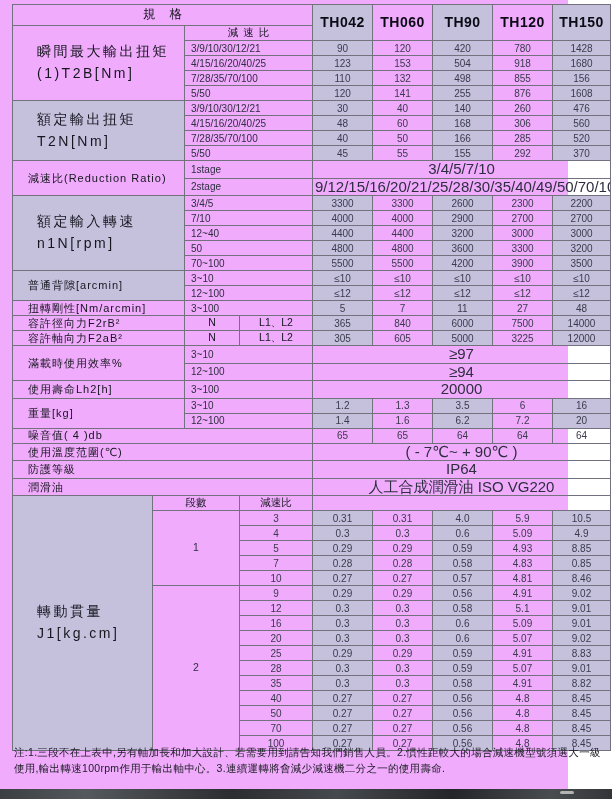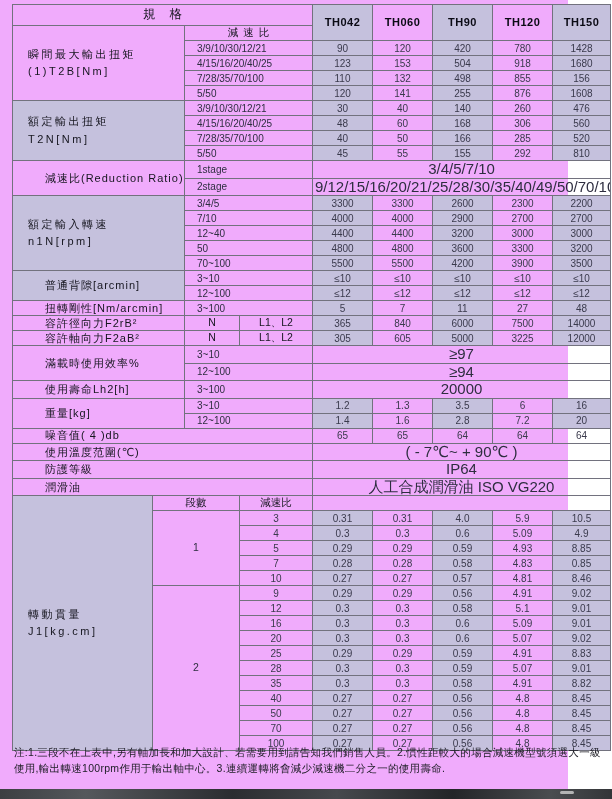--- a/index.html
+++ b/index.html
@@ -15,29 +15,29 @@
     border:1px solid #4c4c56;
   }
   td{
     border:1px solid #72727e;
     height:14px;padding:0 2px;
     font-size:10px;text-align:center;vertical-align:middle;
     color:#3a3a4c;line-height:1.1;
     overflow:hidden;white-space:nowrap;
   }
   td.lav{background:#c5c1dd;}
-  td.mdl{font-size:11px;font-weight:bold;color:#0a0a14;letter-spacing:0.5px;}
+  td.mdl{font-size:14px;font-weight:bold;color:#0a0a14;letter-spacing:0.5px;}
   td.spec-hd{height:20px;font-size:12.5px;color:#16161f;letter-spacing:14px;text-indent:14px;}
   td.sub{font-size:10.5px;color:#16161f;letter-spacing:5px;text-indent:5px;}
   td.grp{
-    text-align:left;padding-left:15px;font-size:11px;color:#16161f;
+    text-align:left;padding-left:24px;font-size:14px;color:#16161f;
     letter-spacing:2.5px;white-space:pre-line;line-height:1.55;
   }
-  td.grp1{text-align:left;padding-left:32px;font-size:11px;color:#16161f;letter-spacing:1px;}
-  td.ratio{text-align:left;padding-left:12px;font-size:10px;color:#2e2e40;}
+  td.grp1{text-align:left;padding-left:15px;font-size:11px;color:#16161f;letter-spacing:1px;}
+  td.ratio{text-align:left;padding-left:6px;font-size:10px;color:#2e2e40;}
   td.span{font-size:15px;color:#2e2e40;}
   td.ctr{font-size:10.5px;color:#16161f;}
   td.stage{font-size:10.5px;color:#2e2e40;}
   .note{
     position:absolute;left:14px;top:744px;width:592px;
     font-size:10.5px;color:#1c1c24;line-height:1.55;margin:0;
     letter-spacing:0.3px;
   }
   .photo-strip{
     position:absolute;left:0;bottom:0;width:612px;height:10px;
@@ -135,21 +135,21 @@
           <td class="lav">166</td>
           <td>285</td>
           <td class="lav">520</td>
         </tr>
         <tr>
           <td colspan="2" class="ratio">5/50</td>
           <td class="lav">45</td>
           <td>55</td>
           <td class="lav">155</td>
           <td>292</td>
-          <td class="lav">810</td>
+          <td class="lav">370</td>
         </tr>
         <tr>
           <td colspan="2" rowspan="2" class="grp1">減速比(Reduction Ratio)</td>
           <td colspan="2" class="ratio">1stage</td>
           <td colspan="5" class="span">3/4/5/7/10</td>
         </tr>
         <tr>
           <td colspan="2" class="ratio">2stage</td>
           <td colspan="5" class="span">9/12/15/16/20/21/25/28/30/35/40/49/50/70/100</td>
         </tr>
@@ -261,21 +261,21 @@
           <td class="lav">1.2</td>
           <td>1.3</td>
           <td class="lav">3.5</td>
           <td>6</td>
           <td class="lav">16</td>
         </tr>
         <tr>
           <td colspan="2" class="ratio">12~100</td>
           <td class="lav">1.4</td>
           <td>1.6</td>
-          <td class="lav">2.8</td>
+          <td class="lav">6.2</td>
           <td>7.2</td>
           <td class="lav">20</td>
         </tr>
         <tr>
           <td colspan="4" class="grp1">噪音值( 4 )db</td>
           <td>65</td>
           <td>65</td>
           <td>64</td>
           <td>64</td>
           <td>64</td>

